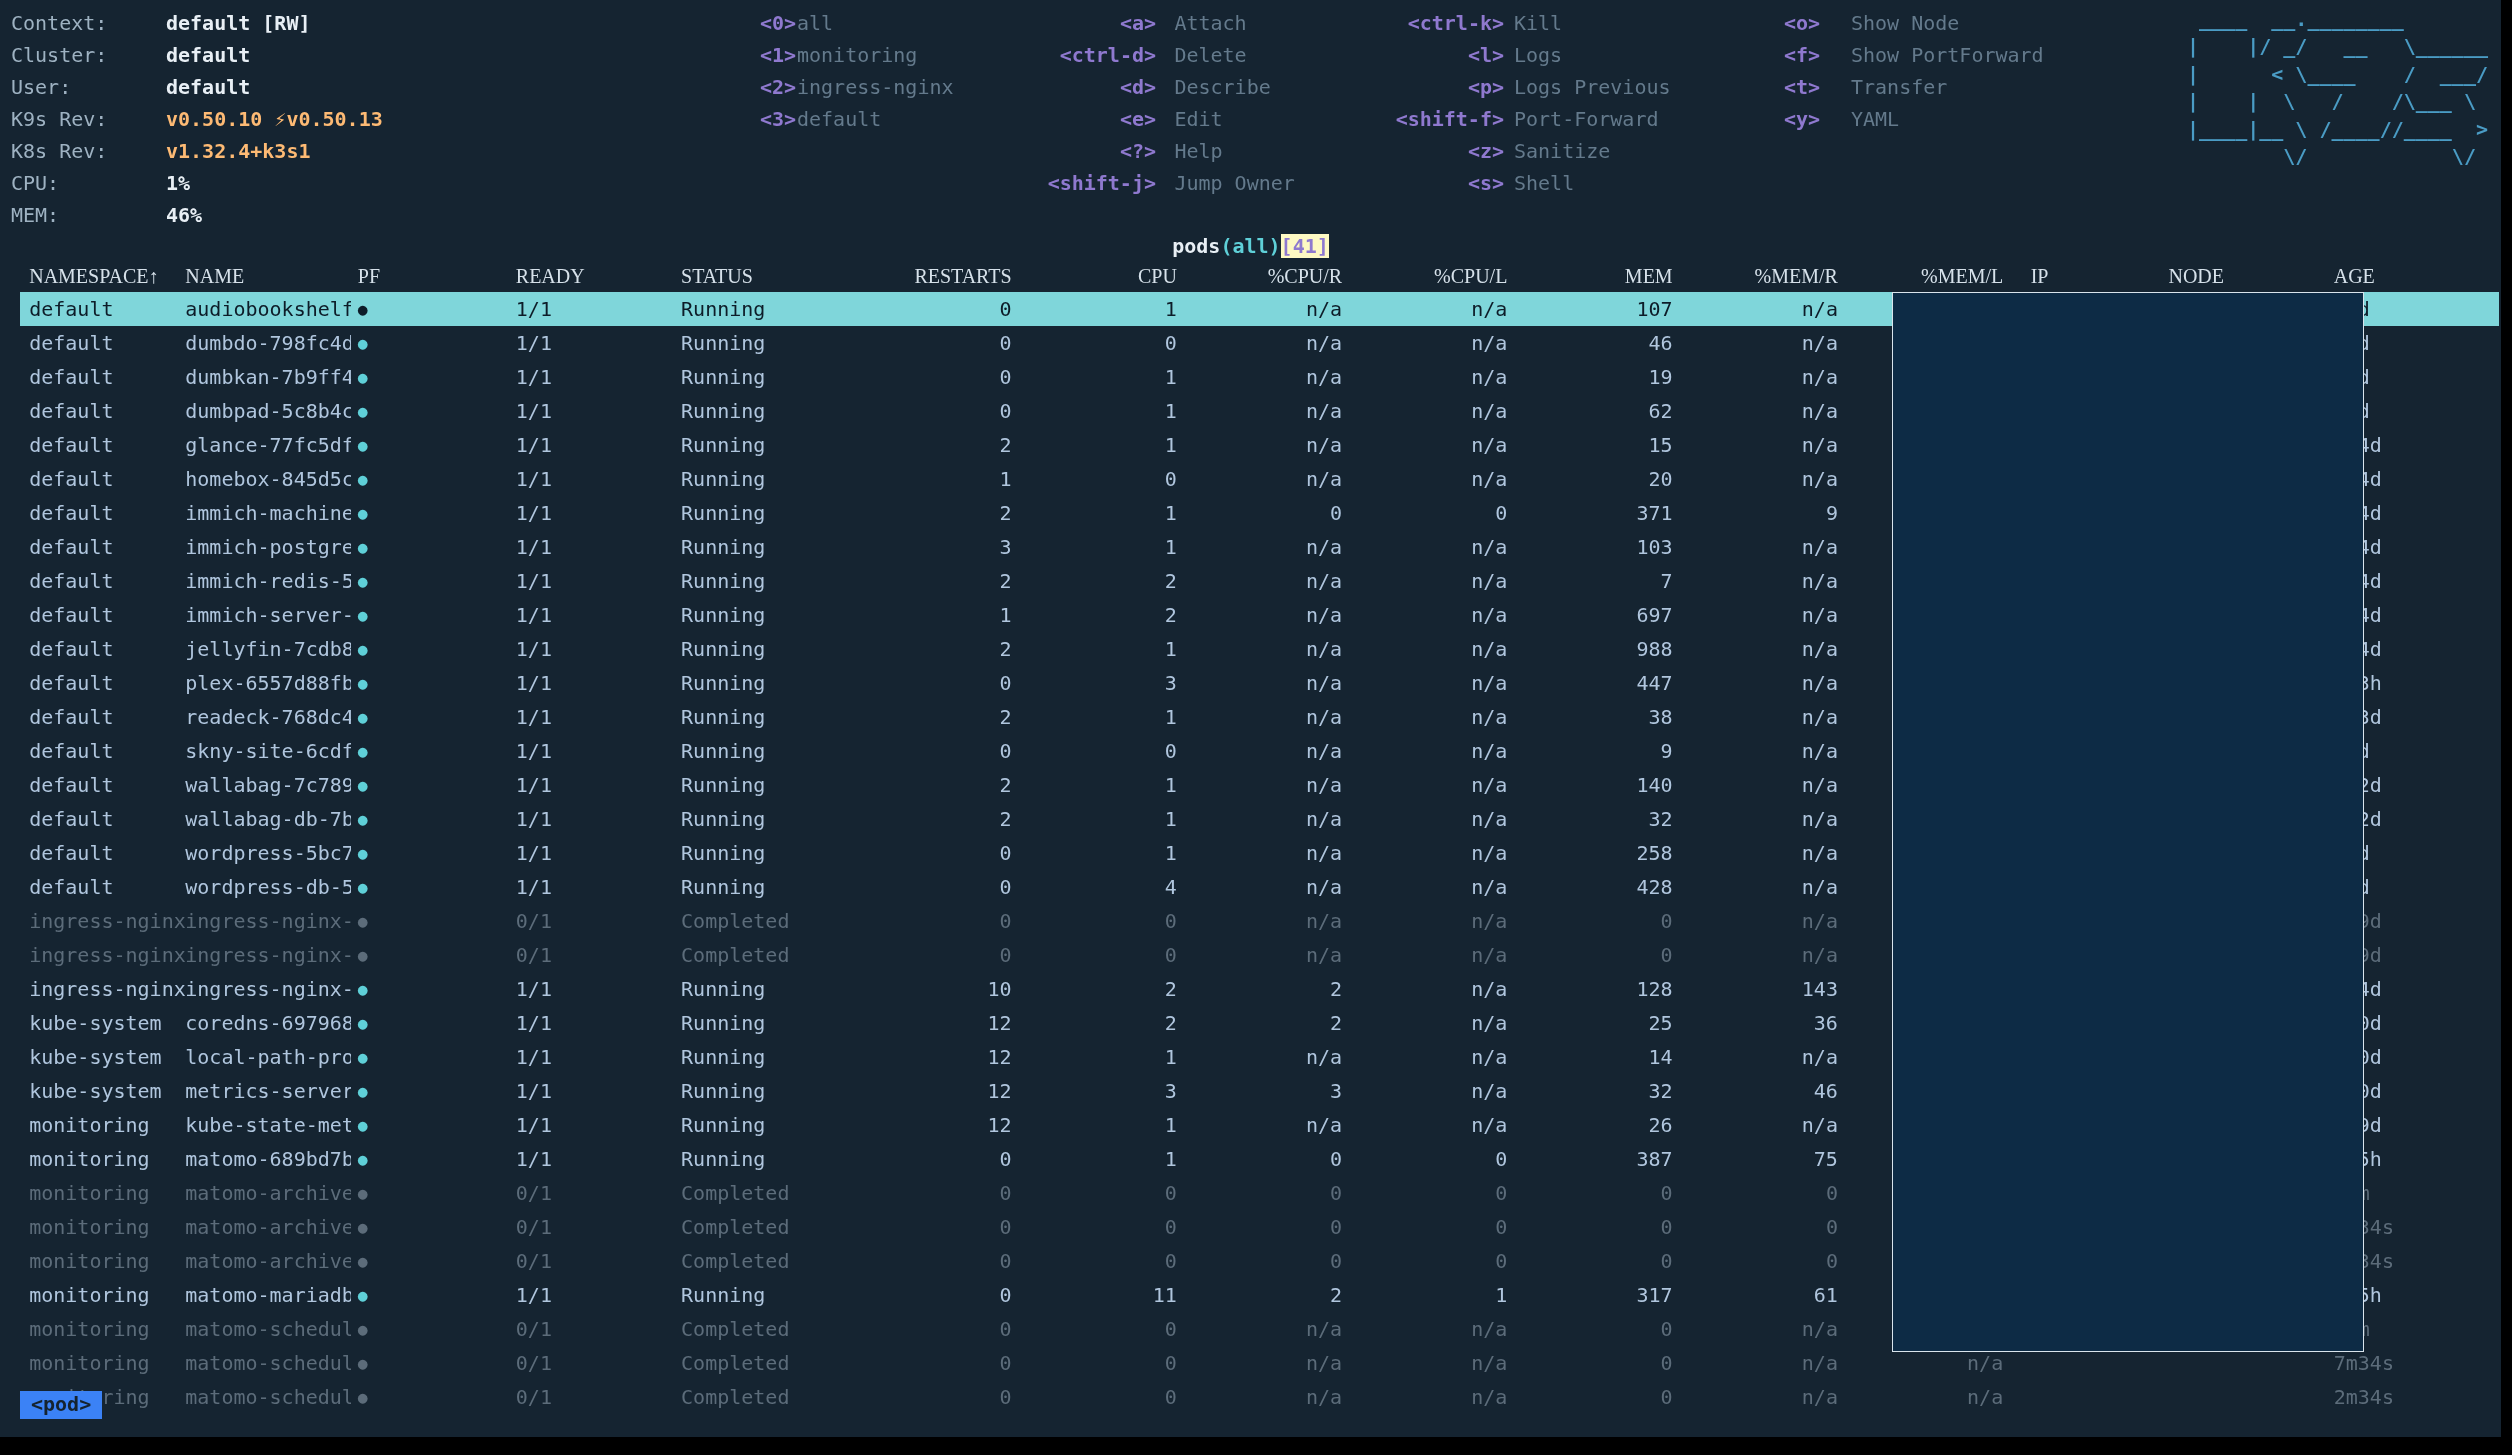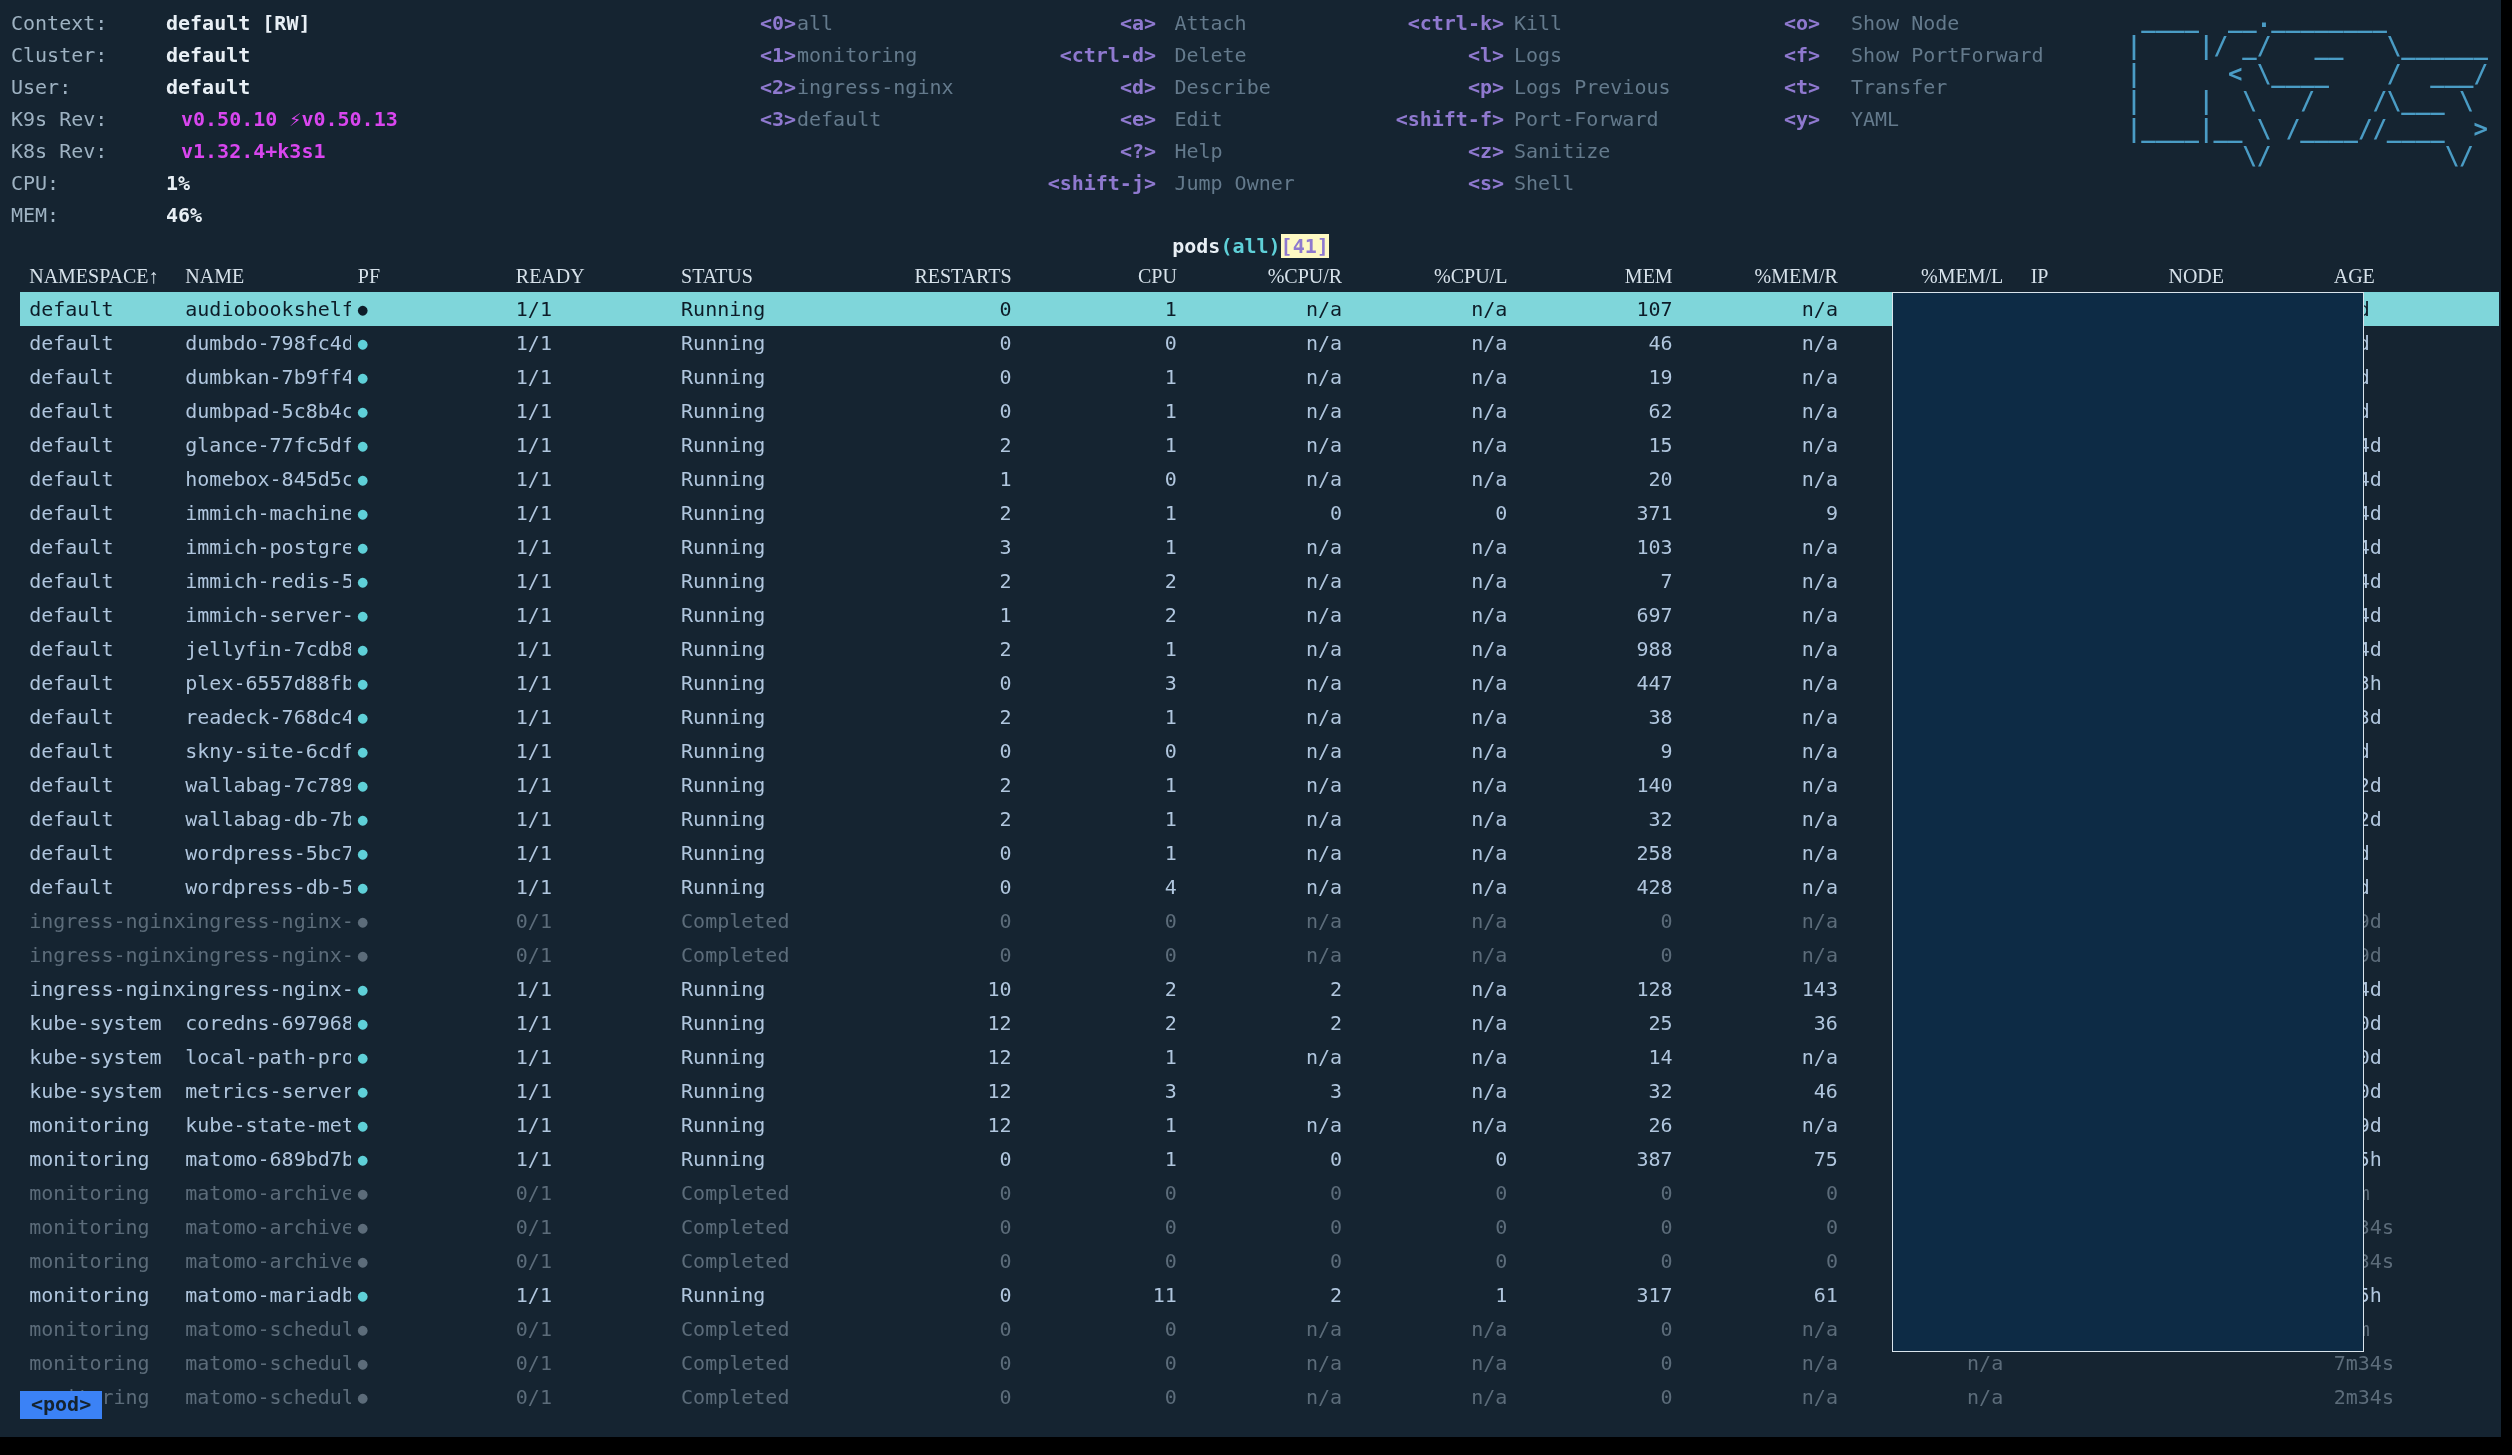--- a/index.html
+++ b/index.html
@@ -5,41 +5,41 @@
   * { margin:0; padding:0; box-sizing:border-box; }
   html,body { width:2512px; height:1455px; background:#000; overflow:hidden; }
   body { font-family:"DejaVu Sans Mono","Liberation Mono",monospace; font-size:20px; color:#b0c6de; position:relative; }
   .terminal { position:absolute; top:0; left:0; width:2501px; height:1437px; background:#152431; overflow:hidden; }
 
   
   .info { position:absolute; top:7.3px; left:11px; }
   .info-row { display:flex; height:32px; line-height:32px; white-space:pre;gap:12px; }
   .info-label { width:143px; color:#9eb2c2; }
   .info-value { color:#e8eff5; font-weight:bold; }
-  .info-value.accent { color:#d946ef;margin-left:15px; }
+  .info-value.accent { color:#fdba74; }
 
   .hotkeys { position:absolute; top:7.3px; }
   .hk-row { display:flex; height:32px; line-height:32px; white-space:pre; }
   .hk-key { font-weight:bold; color:#8f79cf; text-align:right; }
   .hk-label { color:#647a8c; }
   .hk-contexts .hk-key { width:62px; }
   .hk-contexts .hk-label { margin-left:1px; }
   .hk-contexts { left:734px; }
   .hk-cmd-a { left:1000px; }
   .hk-cmd-a .hk-key { width:156px; }
   .hk-cmd-a .hk-label { margin-left:18.4px; }
   .hk-cmd-b { left:1341px; }
   .hk-cmd-b .hk-key { width:163px; }
   .hk-cmd-b .hk-label { margin-left:10px; }
   .hk-cmd-c { left:1699px; }
   .hk-cmd-c .hk-key { width:121px; }
   .hk-cmd-c .hk-label { margin-left:31px; }
 
   .logo { position:absolute; top:5.5px; right:13px; color:#4a9cc5; font-weight:bold;
-          font-size:24px; line-height:27.5px; white-space:pre; text-align:left; }
+          font-size:20px; line-height:27.5px; white-space:pre; text-align:left; }
 
   
   .table-title { position:absolute; top:232px; left:0; width:100%; height:29px; line-height:29px;
                  text-align:center; white-space:pre; }
   .t-res { color:#e8eff5; font-weight:bold; }
   .t-scope { color:#5fd0d8; font-weight:bold;margin-top:8px; }
   .t-count { color:#8f79cf; font-weight:bold; background:#fef9c3; }
 
   
   table.pods { position:absolute; top:260px; left:20px; width:2479px;

